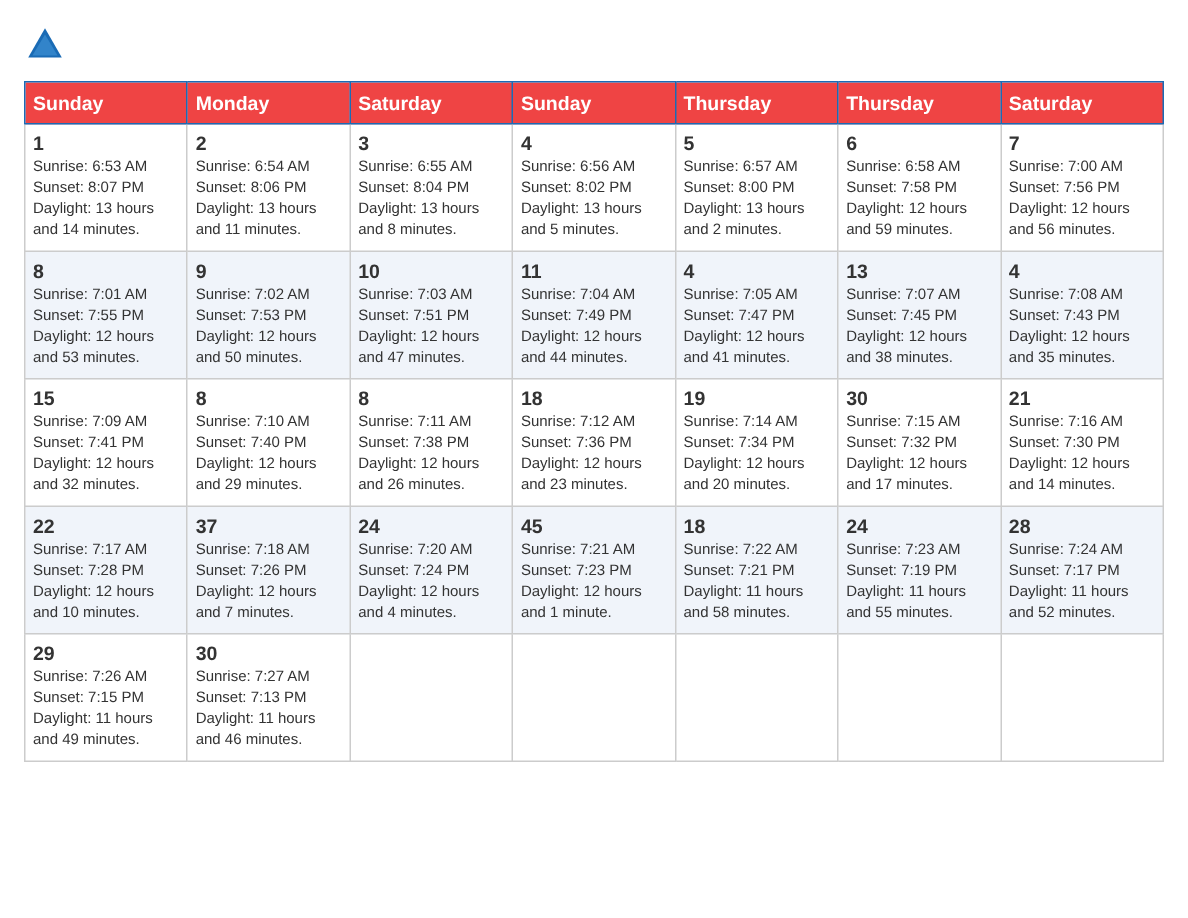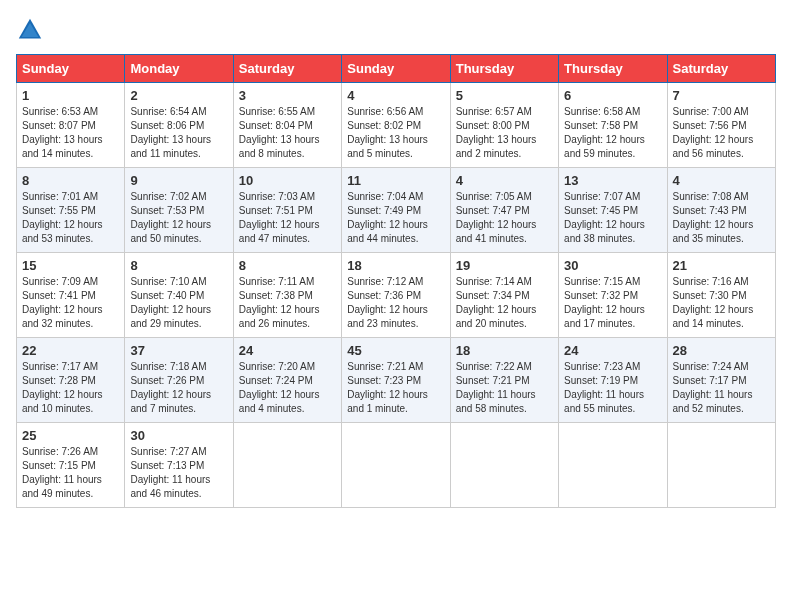--- a/index.html
+++ b/index.html
@@ -239,21 +239,21 @@
           <span class="day-num">24</span>
           <div class="day-info">Sunrise: 7:23 AM<br>Sunset: 7:19 PM<br>Daylight: 11 hours and 55 minutes.</div>
         </td>
         <td>
           <span class="day-num">28</span>
           <div class="day-info">Sunrise: 7:24 AM<br>Sunset: 7:17 PM<br>Daylight: 11 hours and 52 minutes.</div>
         </td>
       </tr>
       <tr>
         <td>
-          <span class="day-num">25</span>
+          <span class="day-num">29</span>
           <div class="day-info">Sunrise: 7:26 AM<br>Sunset: 7:15 PM<br>Daylight: 11 hours and 49 minutes.</div>
         </td>
         <td>
           <span class="day-num">30</span>
           <div class="day-info">Sunrise: 7:27 AM<br>Sunset: 7:13 PM<br>Daylight: 11 hours and 46 minutes.</div>
         </td>
         <td class="empty-cell"></td>
         <td class="empty-cell"></td>
         <td class="empty-cell"></td>
         <td class="empty-cell"></td>

